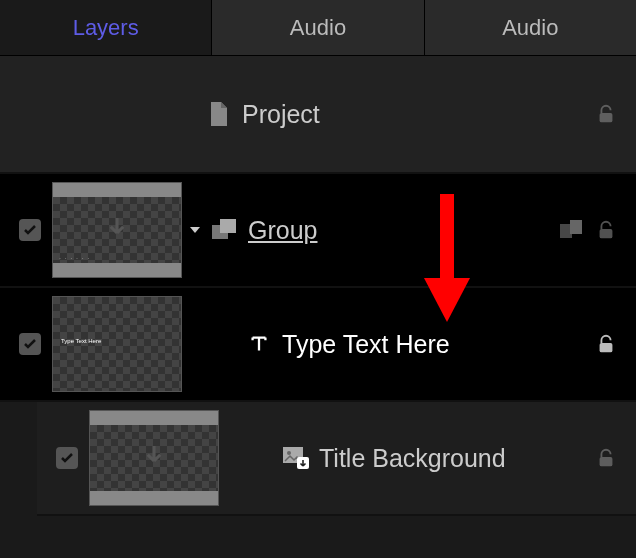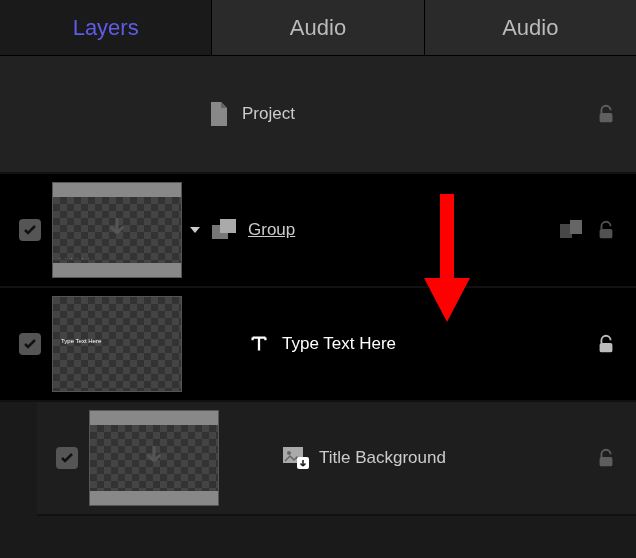--- a/index.html
+++ b/index.html
@@ -28,21 +28,21 @@
     background-color: #444;
   }
   .thumb .bar-top, .thumb .bar-bot { position: absolute; left:0; right:0; height: 14px; background: #888; }
   .thumb .bar-top { top: 0; } .thumb .bar-bot { bottom: 0; }
   .thumb .dn-arrow { position: absolute; top: 50%; left: 50%; transform: translate(-50%,-50%); }
   .thumb .tiny-text { position: absolute; left: 6px; bottom: 16px; font-size: 6px; color: #ddd; letter-spacing: 1px; }
   .thumb .tiny-text2 { position: absolute; left: 8px; top: 44%; font-size: 6px; color: #fff; }
   .indent { width: 20px; }
   .disclose { width: 26px; display:flex; justify-content:center; cursor:pointer; }
   .type-icon { width: 34px; display:flex; justify-content:center; align-items:center; }
-  .label { font-size: 17px; color: #ccc; margin-left: 6px; }
+  .label { font-size: 25px; color: #ccc; margin-left: 6px; }
   .label.link { text-decoration: underline; }
   .row.selected .label { color: #fff; }
   .spacer { flex: 1; }
   .right-icons { display: flex; gap: 8px; align-items: center; }
   .lock { width: 28px; height: 28px; display:flex; align-items:center; justify-content:center; opacity: 0.6; }
   .mask-icon { width: 24px; height: 24px; display:flex; align-items:center; justify-content:center; opacity:0.6; }
   .arrow-annotation { position: absolute; pointer-events: none; }
 </style>
 </head>
 <body>

